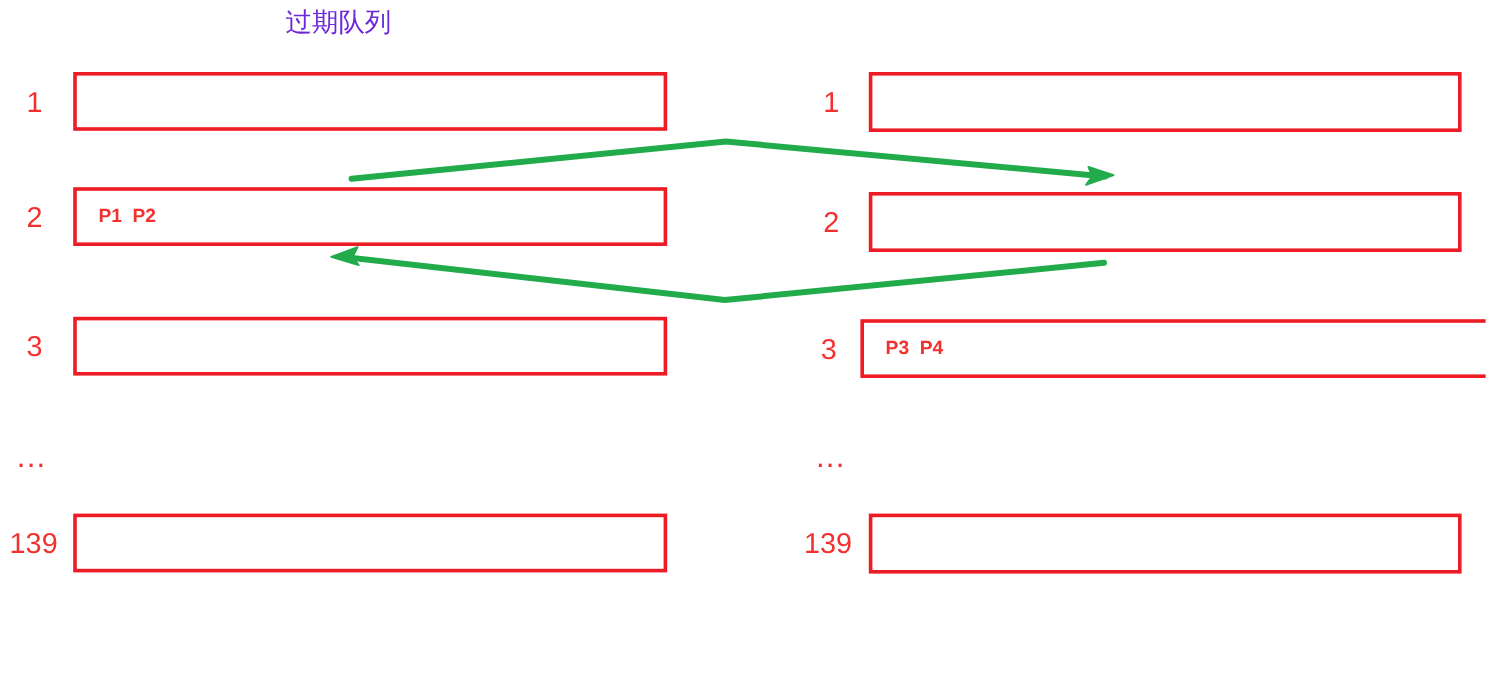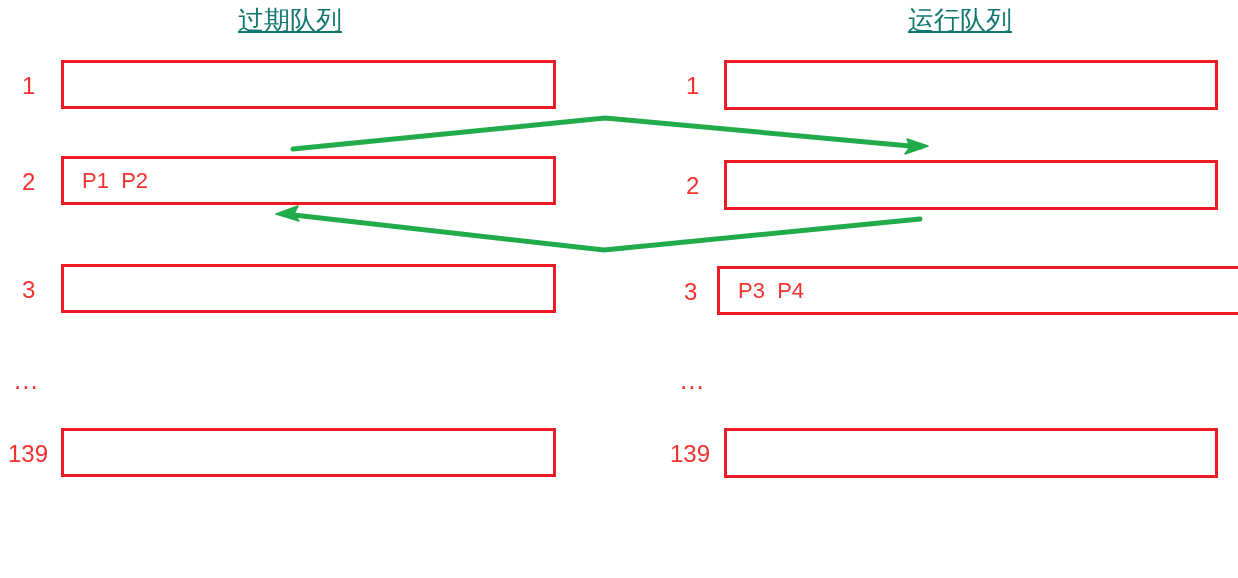--- a/index.html
+++ b/index.html
@@ -16,46 +16,46 @@
   }
   #canvas {
     position: relative;
     width: 1238px;
     height: 578px;
     background: #ffffff;
   }
 
   .queue-title {
     position: absolute;
-    color: #0f766e;
-    font-size: 26px;
+    color: #6d28d9;
+    font-size: 22px;
     line-height: 32px;
     white-space: nowrap;
     font-family: "DejaVu Sans", "Liberation Sans", sans-serif;
     letter-spacing: 0px;
-    text-decoration: underline;
   }
   .queue-title.left  { left: 238px; top: 4px; }
   .queue-title.right { left: 908px; top: 4px; }
 
   .slot {
     position: absolute;
     box-sizing: border-box;
     border: 3px solid #ed1c24;
     background: #ffffff;
   }
   .slot-text {
     position: absolute;
     left: 18px;
     top: 50%;
     transform: translateY(-50%);
     color: #f2312f;
-    font-size: 22px;
+    font-size: 16px;
     line-height: 24px;
     white-space: pre;
+    font-weight: bold;
   }
 
   .slot-index {
     position: absolute;
     color: #f2312f;
     font-size: 24px;
     line-height: 26px;
     white-space: nowrap;
     text-align: left;
   }
@@ -78,21 +78,20 @@
     pointer-events: none;
   }
 </style>
 </head>
 <body>
 
 <div id="canvas">
 
   <div class="queue-title left">过期队列</div>
 
-  <div class="queue-title right">运行队列</div>
 
   <div>
 
     <div class="slot-index" style="left:22px; top:73px;">1</div>
     <div class="slot" style="left:61px; top:60px; width:495px; height:49px;">
       <span class="slot-text"></span>
     </div>
 
     <div class="slot-index" style="left:22px; top:169px;">2</div>
     <div class="slot" style="left:61px; top:156px; width:495px; height:49px;">

